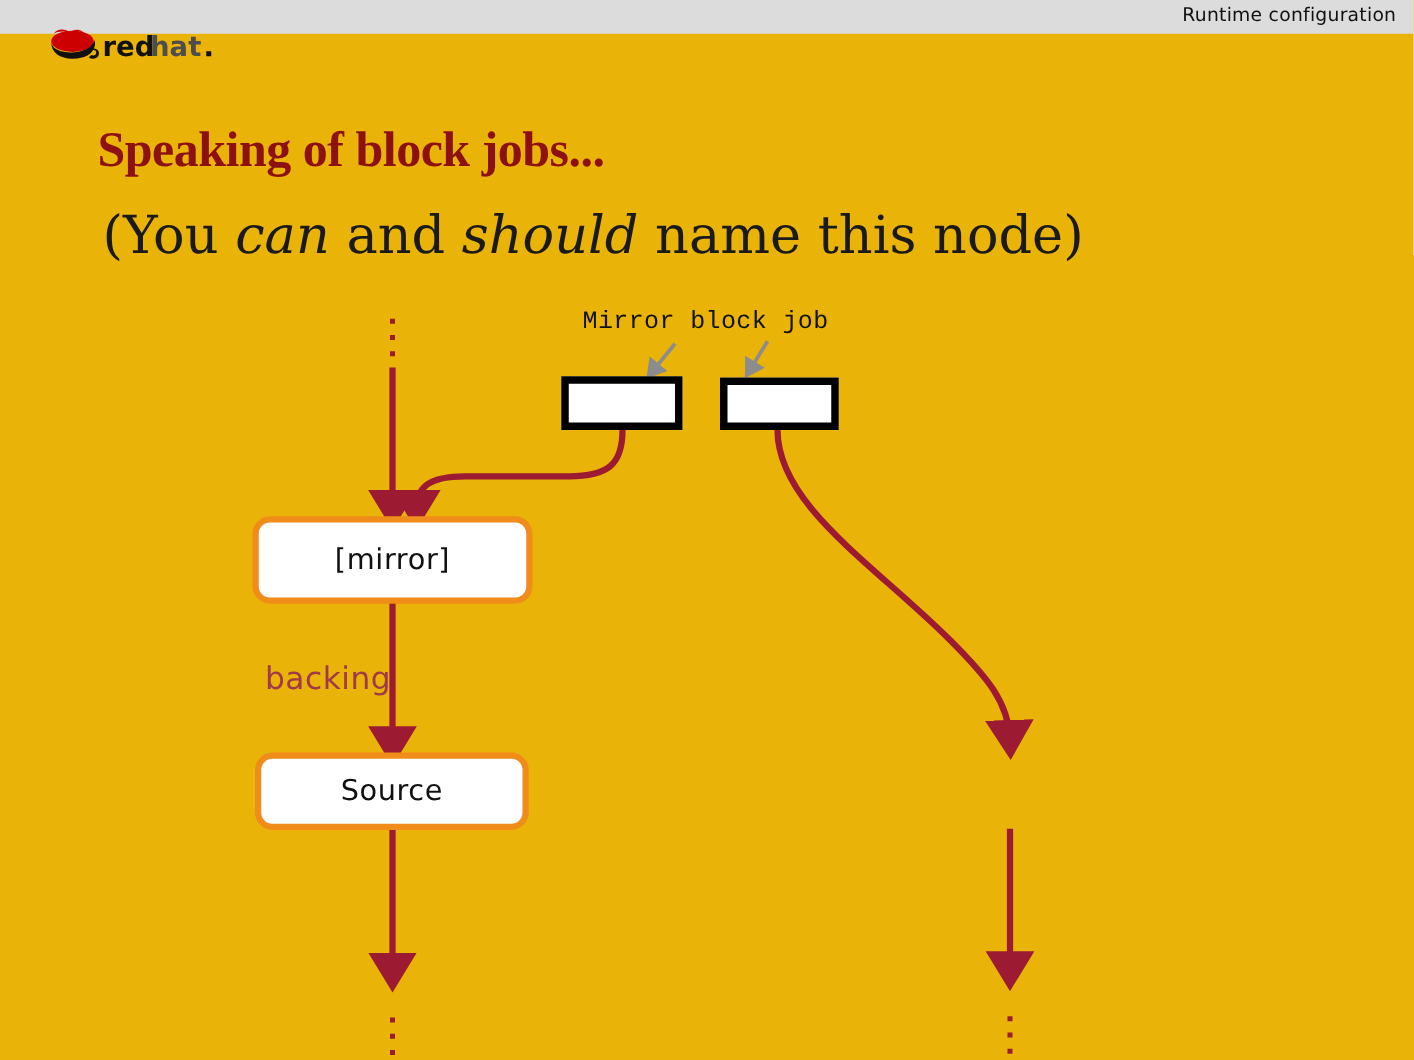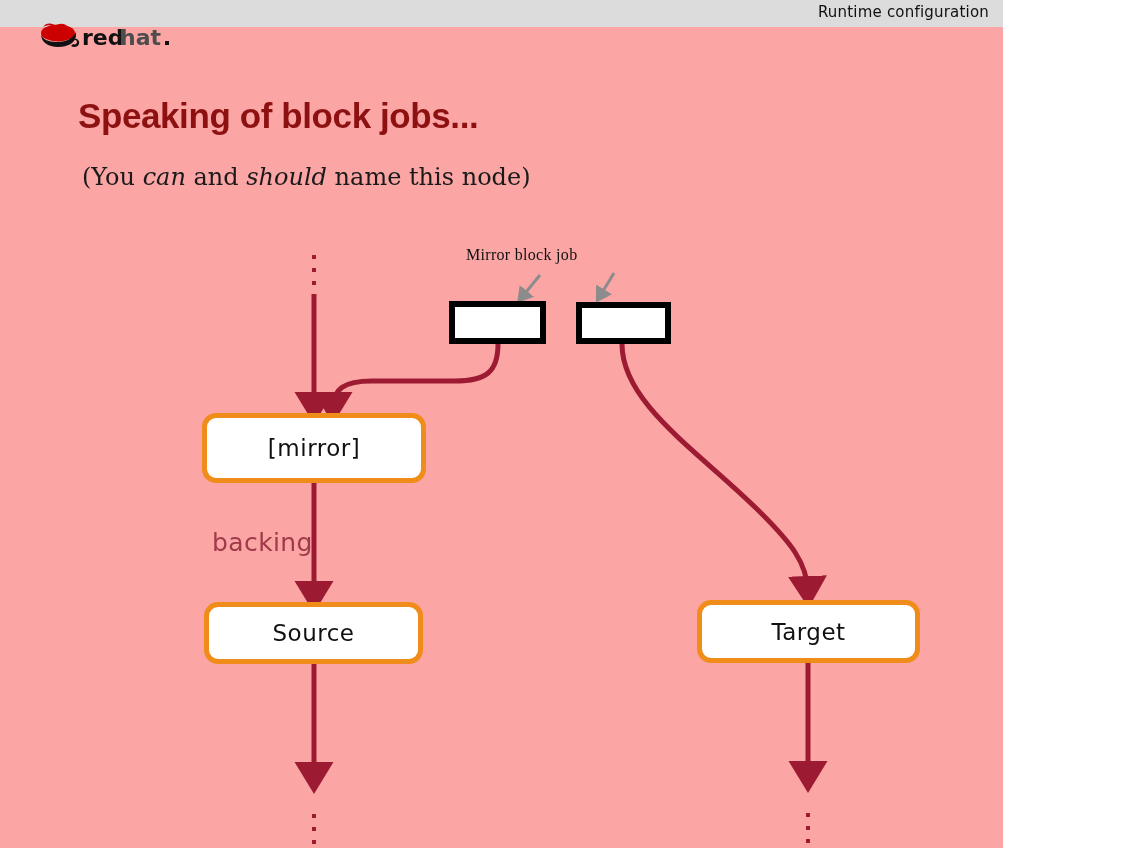--- a/index.html
+++ b/index.html
@@ -5,23 +5,23 @@
   html, body {
     margin: 0;
     padding: 0;
     background: #ffffff;
   }
   body {
     font-family: "DejaVu Sans", sans-serif;
   }
   #slide {
     position: relative;
-    width: 1003px;
+    width: 1131px;
     height: 848px;
-    background: #fca5a5;
+    background: #eab308;
     overflow: hidden;
   }
 
   
   #header-bar {
     position: absolute;
     left: 0; top: 0;
     width: 1131px;
     height: 27px;
     background: #dcdcdc;
@@ -42,33 +42,33 @@
     top: 20px;
     height: 32px;
     width: 155px;
   }
 
   
   #slide-title {
     position: absolute;
     left: 78px;
     top: 96px;
-    font-family: Liberation Sans, sans-serif;
-    font-size: 35px;
+    font-family: Liberation Serif, serif;
+    font-size: 40px;
     font-weight: bold;
     color: #8e1111;
     letter-spacing: -0.4px;
     white-space: nowrap;
   }
   #slide-subtitle {
     position: absolute;
     left: 82px;
     top: 163px;
     font-family: "DejaVu Serif", serif;
-    font-size: 24px;
+    font-size: 42px;
     color: #1a1a1a;
     white-space: nowrap;
   }
   #slide-subtitle .em {
     font-style: italic;
   }
 
   
   #diagram {
     position: absolute;
@@ -102,22 +102,22 @@
     border: 6px solid #000000;
     background: #ffffff;
   }
   #job-box-left  { left: 449px; top: 301px; width: 97px; height: 43px; }
   #job-box-right { left: 576px; top: 302px; width: 95px; height: 42px; }
 
   #job-label {
     position: absolute;
     left: 466px;
     top: 246px;
-    font-family: Liberation Serif, serif;
-    font-size: 16px;
+    font-family: Liberation Mono, monospace;
+    font-size: 20px;
     color: #111111;
     white-space: nowrap;
     letter-spacing: 0.3px;
   }
 
   #backing-label {
     position: absolute;
     left: 212px;
     top: 528px;
     font-family: "DejaVu Sans", sans-serif;
@@ -197,17 +197,16 @@
     <path d="M 614 273 L 600 296" fill="none" stroke="#8c8c8c" stroke-width="3" marker-end="url(#arrow-gray)"></path>
   </svg>
 
   <div class="job-box" id="job-box-left"></div>
   <div class="job-box" id="job-box-right"></div>
 
   <div id="job-label">Mirror block job</div>
 
   <div class="node-box" id="node-mirror">[mirror]</div>
   <div class="node-box" id="node-source">Source</div>
-  <div class="node-box" id="node-target">Target</div>
 
   <div id="backing-label">backing</div>
 
 </div>
 
 </body></html>

